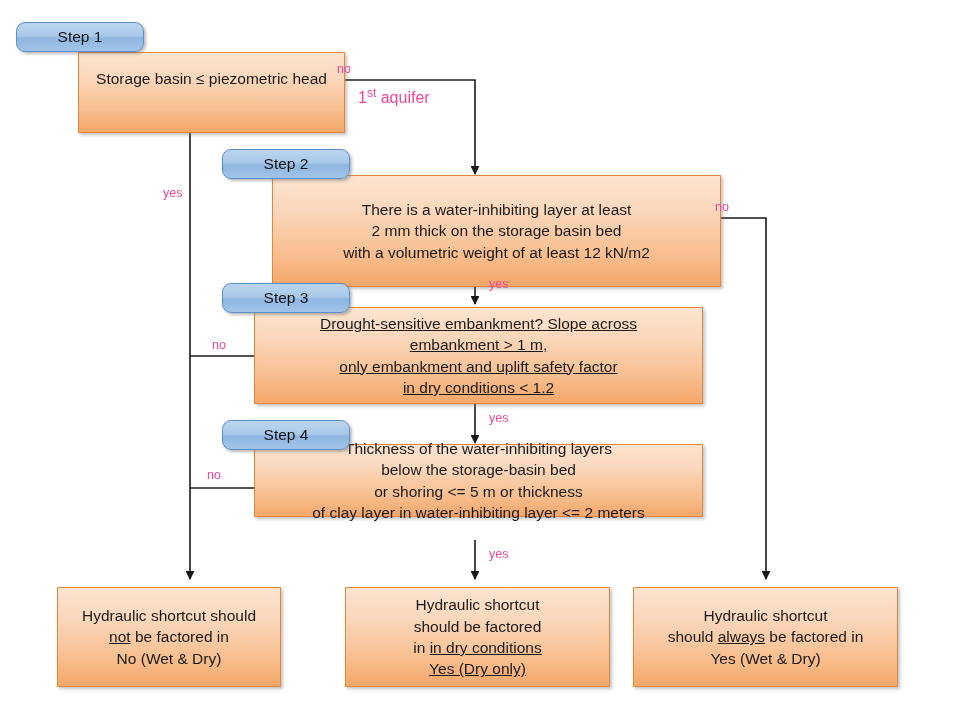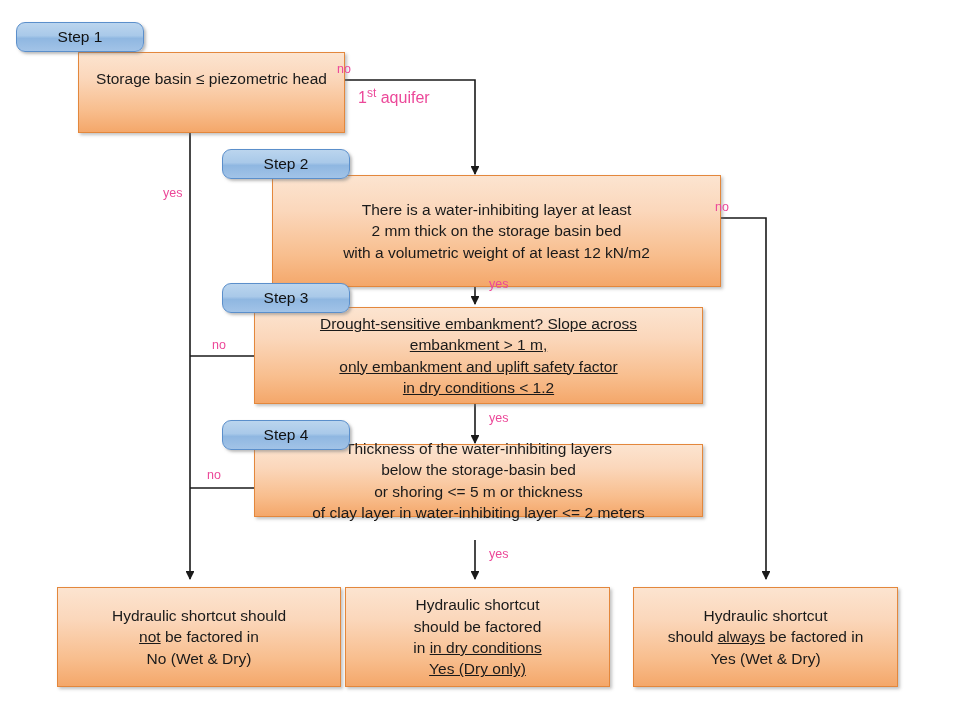--- a/index.html
+++ b/index.html
@@ -145,21 +145,21 @@
       <span class="line">Thickness of the water-inhibiting layers</span>
       <span class="line">below the storage-basin bed</span>
       <span class="line">or shoring &lt;= 5 m or thickness</span>
       <span class="line">of clay layer in water-inhibiting layer &lt;= 2 meters</span>
     </span>
   </div>
   <div class="step-pill" style="left:222px; top:420px;">
     <span>Step 4</span>
   </div>
 
-  <div class="node" style="left:57px; top:587px; width:284px; height:100px;">
+  <div class="node" style="left:57px; top:587px; width:224px; height:100px;">
     <span class="txt">
       <span class="line">Hydraulic shortcut should</span>
       <span class="line"><u>not</u> be factored in</span>
       <span class="line">No (Wet &amp; Dry)</span>
     </span>
   </div>
 
   <div class="node" style="left:345px; top:587px; width:265px; height:100px;">
     <span class="txt">
       <span class="line">Hydraulic shortcut</span>

